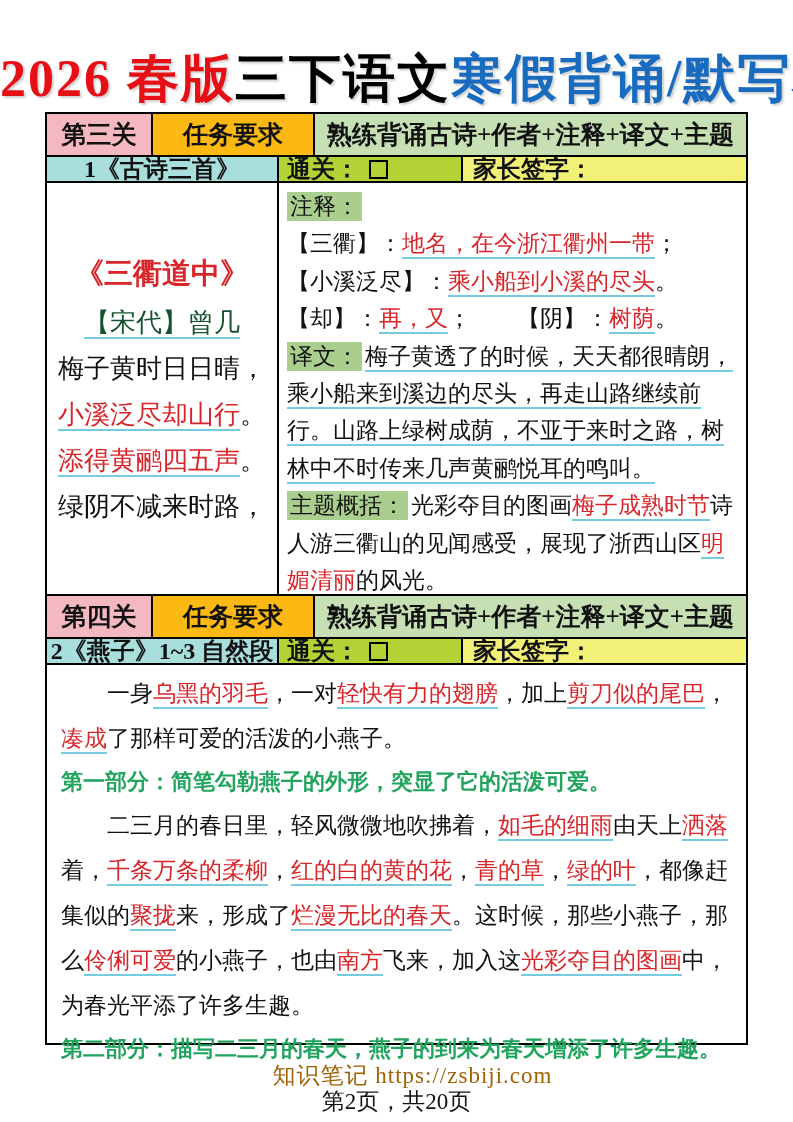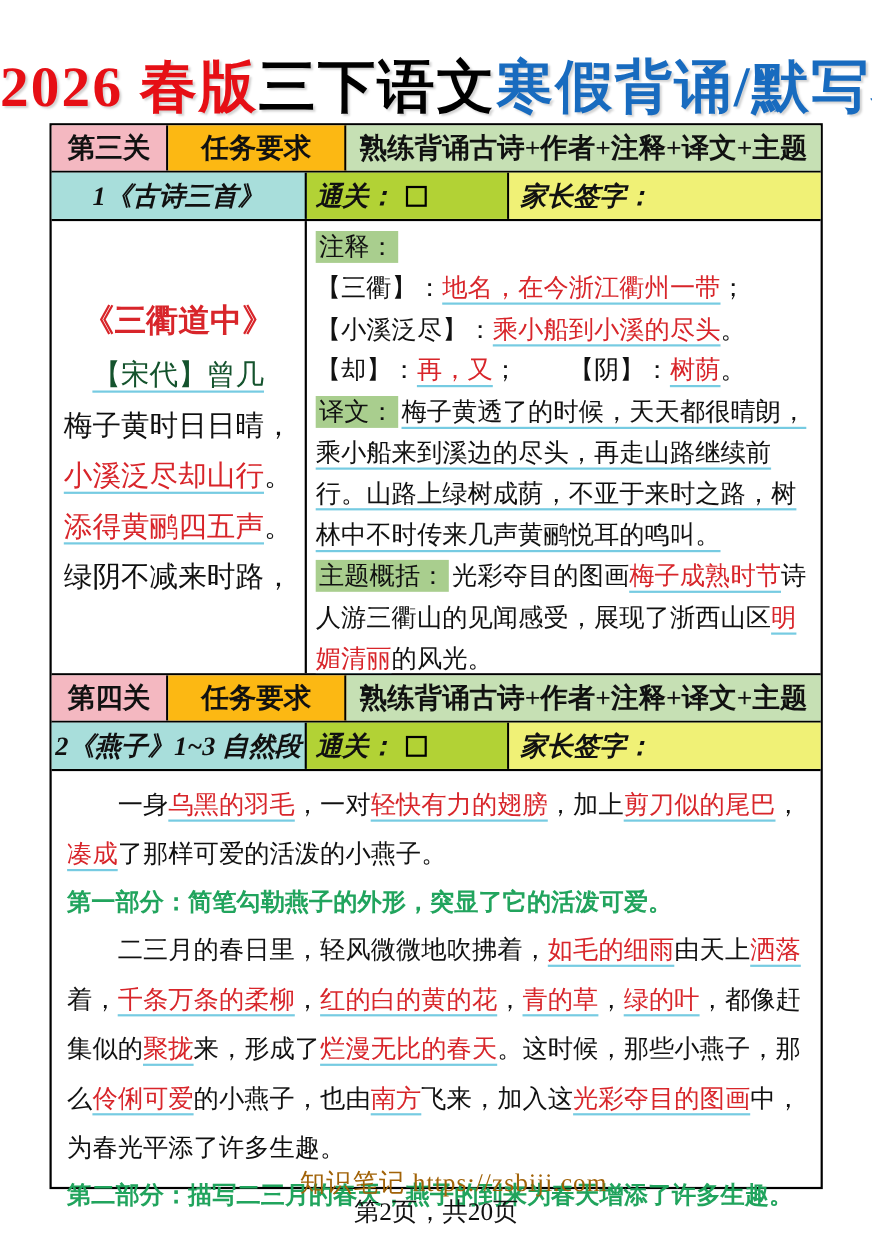--- a/index.html
+++ b/index.html
@@ -21,37 +21,37 @@
   .row:last-child { border-bottom:none; }
   .cell { border-right:2px solid #000; overflow:hidden; }
   .cell:last-child { border-right:none; }
 
   .hrow { height:43px; font-weight:bold; font-size:25px; }
   .hrow .cell { display:flex; align-items:center; justify-content:center; }
   .c-level { width:106px; background:#f4b8c1; }
   .c-task  { width:162px; background:#fcb813; }
   .c-req   { flex:1; background:#c6e0b4; white-space:nowrap; }
 
-  .srow { height:44px; font-size:24px; font-weight:bold;font-style:italic; }
+  .srow { height:26px; font-size:24px; font-weight:bold; }
   .srow .cell { display:flex; align-items:center; }
   .c-item { width:232px; background:#a8dedb; justify-content:center; white-space:nowrap; }
   .c-pass { width:184px; background:#b2d235; padding-left:8px; }
   .c-sign { flex:1; background:#f0f176; padding-left:10px; }
   .checkbox { display:inline-block; width:19px; height:19px; border:2px solid #000;
               margin-left:10px; background:transparent; }
 
   .crow1 { height:413px; }
   .poem-cell { width:232px; display:flex; flex-direction:column; justify-content:center;
                align-items:center; gap:11px; font-size:26px; white-space:nowrap; }
   .poem-title { font-size:29px; font-weight:bold; }
   .notes-cell { flex:1; padding:5px 8px 0 8px; font-size:23px; line-height:37.4px; }
   .note-line { white-space:nowrap; }
 
   .crow2 { height:378px; display:block; }
-  .full-cell { width:100%; padding:8px 14px 0 14px; font-size:23px; line-height:45px; }
+  .full-cell { width:100%; padding:8px 14px 0 14px; font-size:23px; line-height:45px;font-family:Liberation Mono, monospace; }
   .prose { text-indent:2em; }
   .part  { font-size:22px; line-height:42px; white-space:nowrap; }
 
   
   .seg-k  { color:#111; }
   .seg-u  { color:#111; text-decoration:underline; text-decoration-color:#76cbe2;
             text-decoration-thickness:2px; text-underline-offset:6px; }
   .seg-r  { color:#d8252a; text-decoration:underline; text-decoration-color:#76cbe2;
             text-decoration-thickness:2px; text-underline-offset:6px; }
   .seg-rn { color:#d8252a; }

